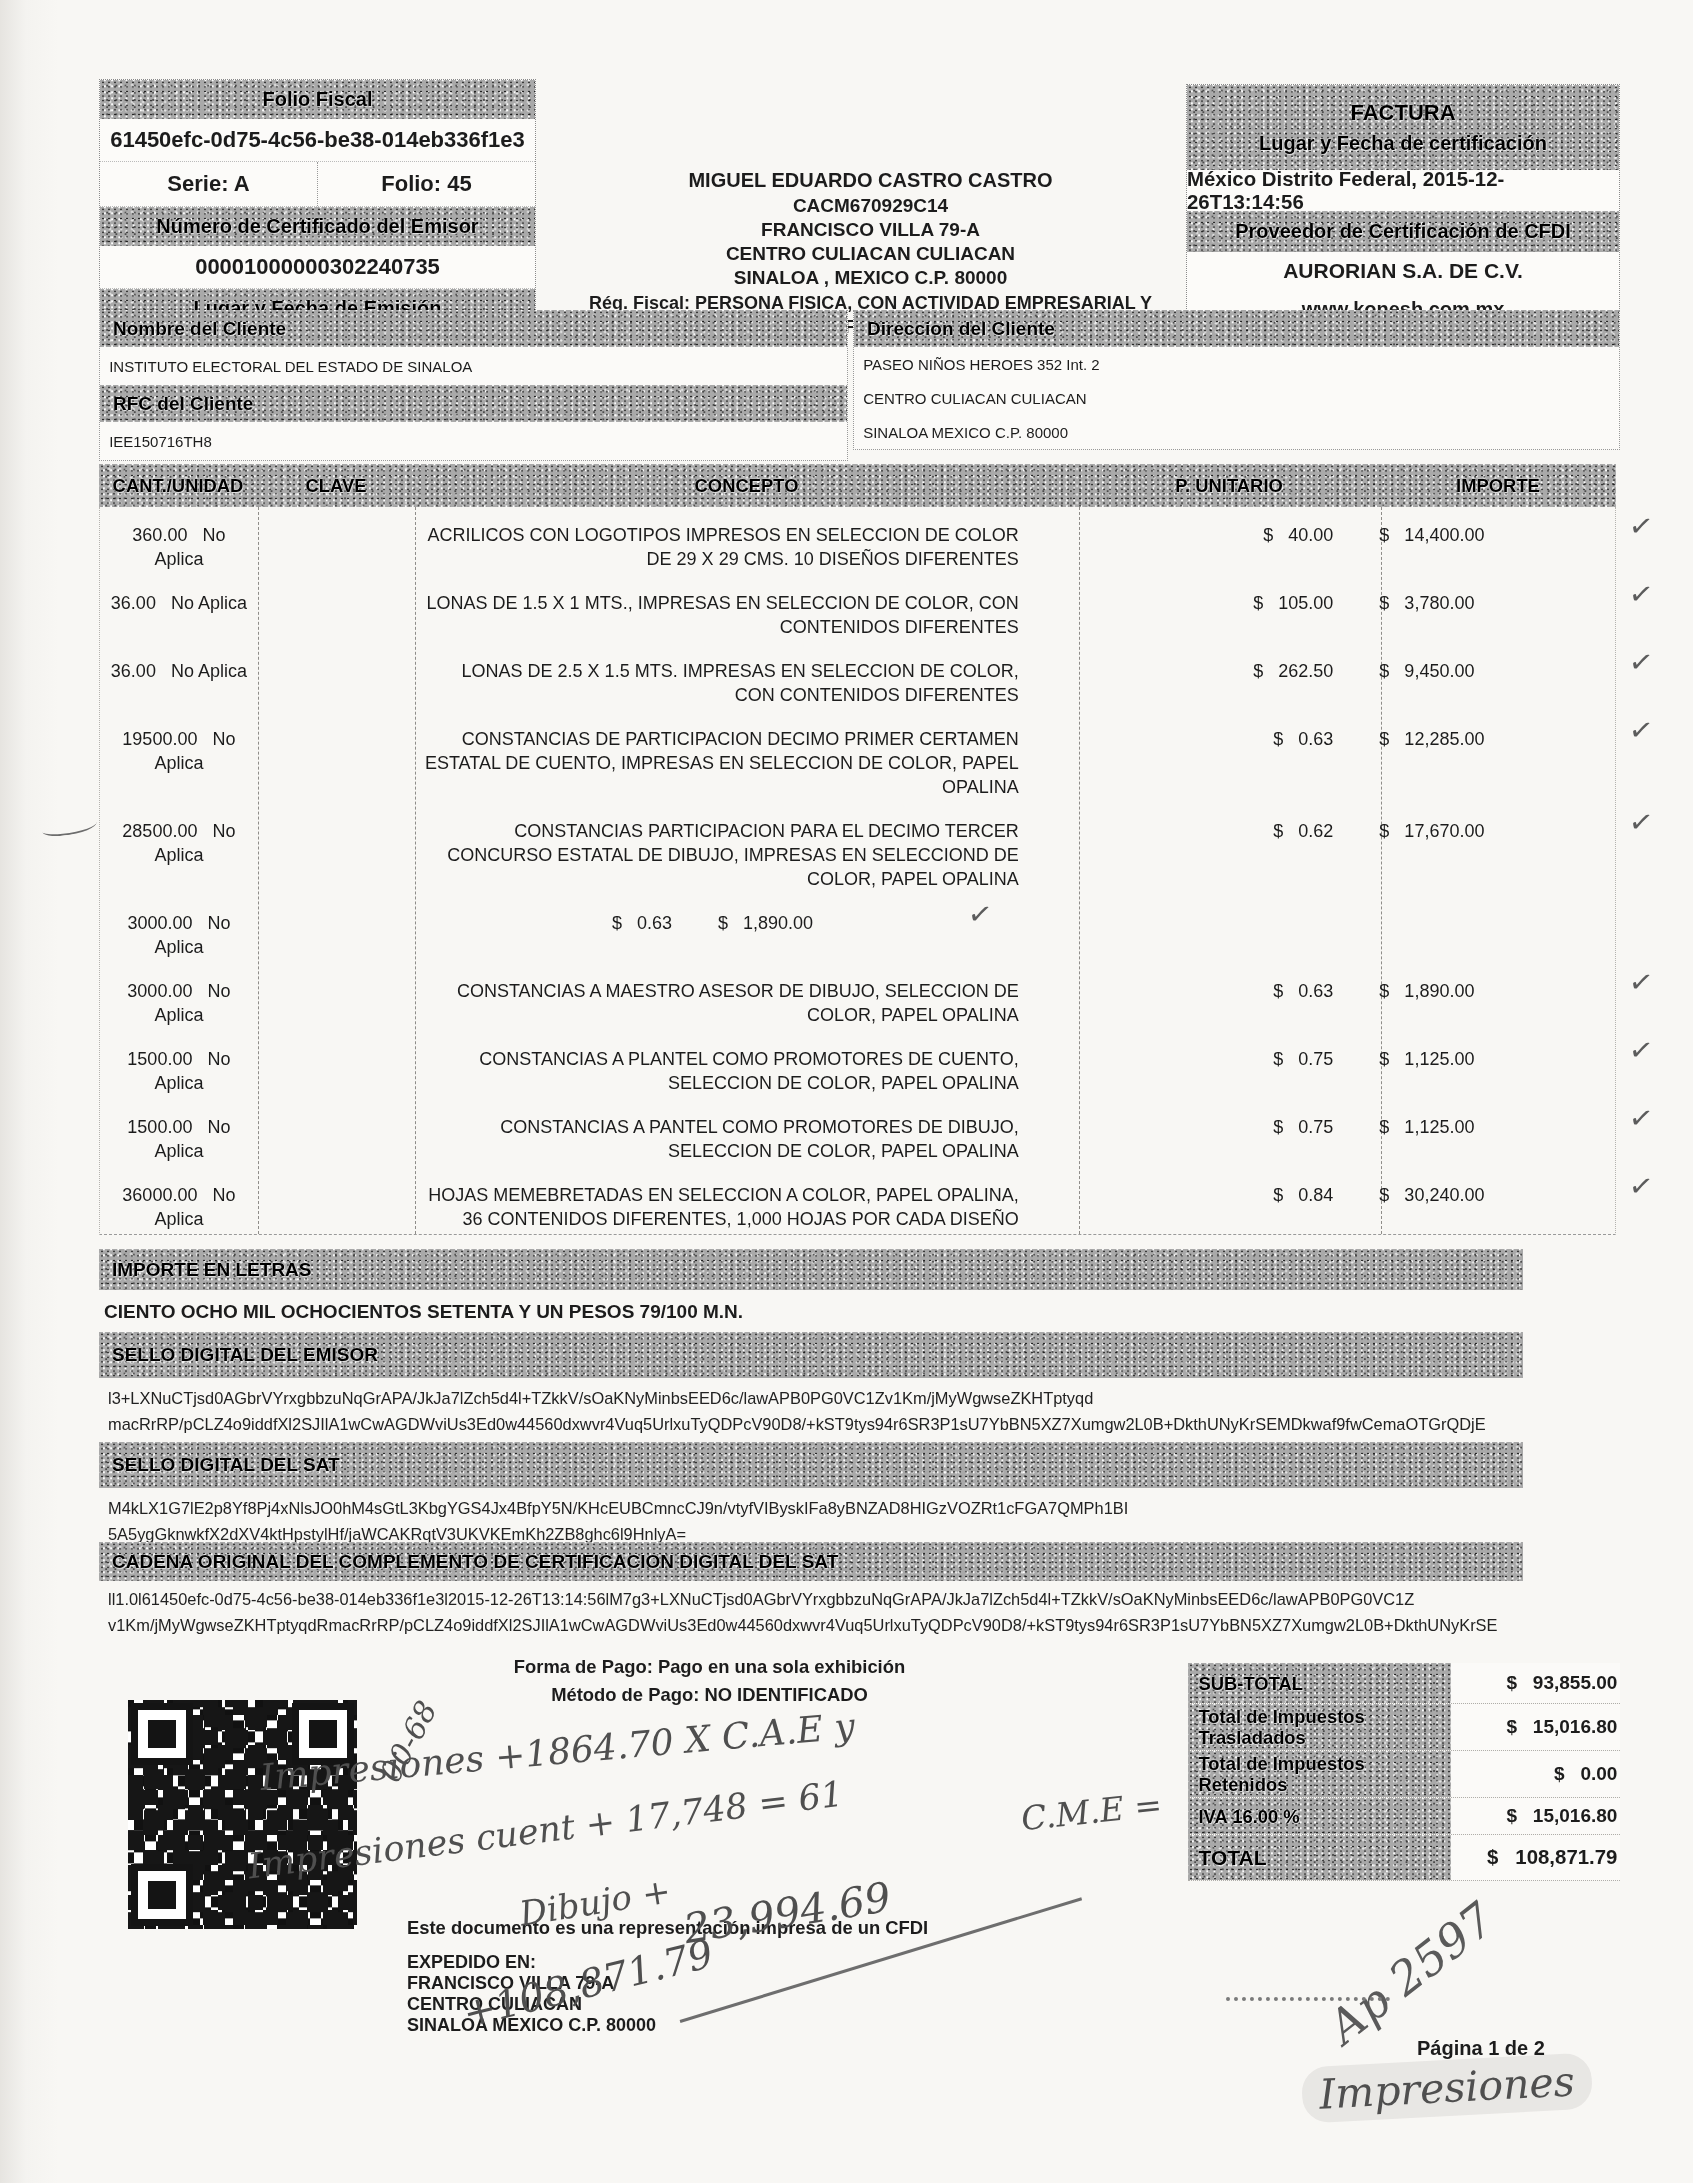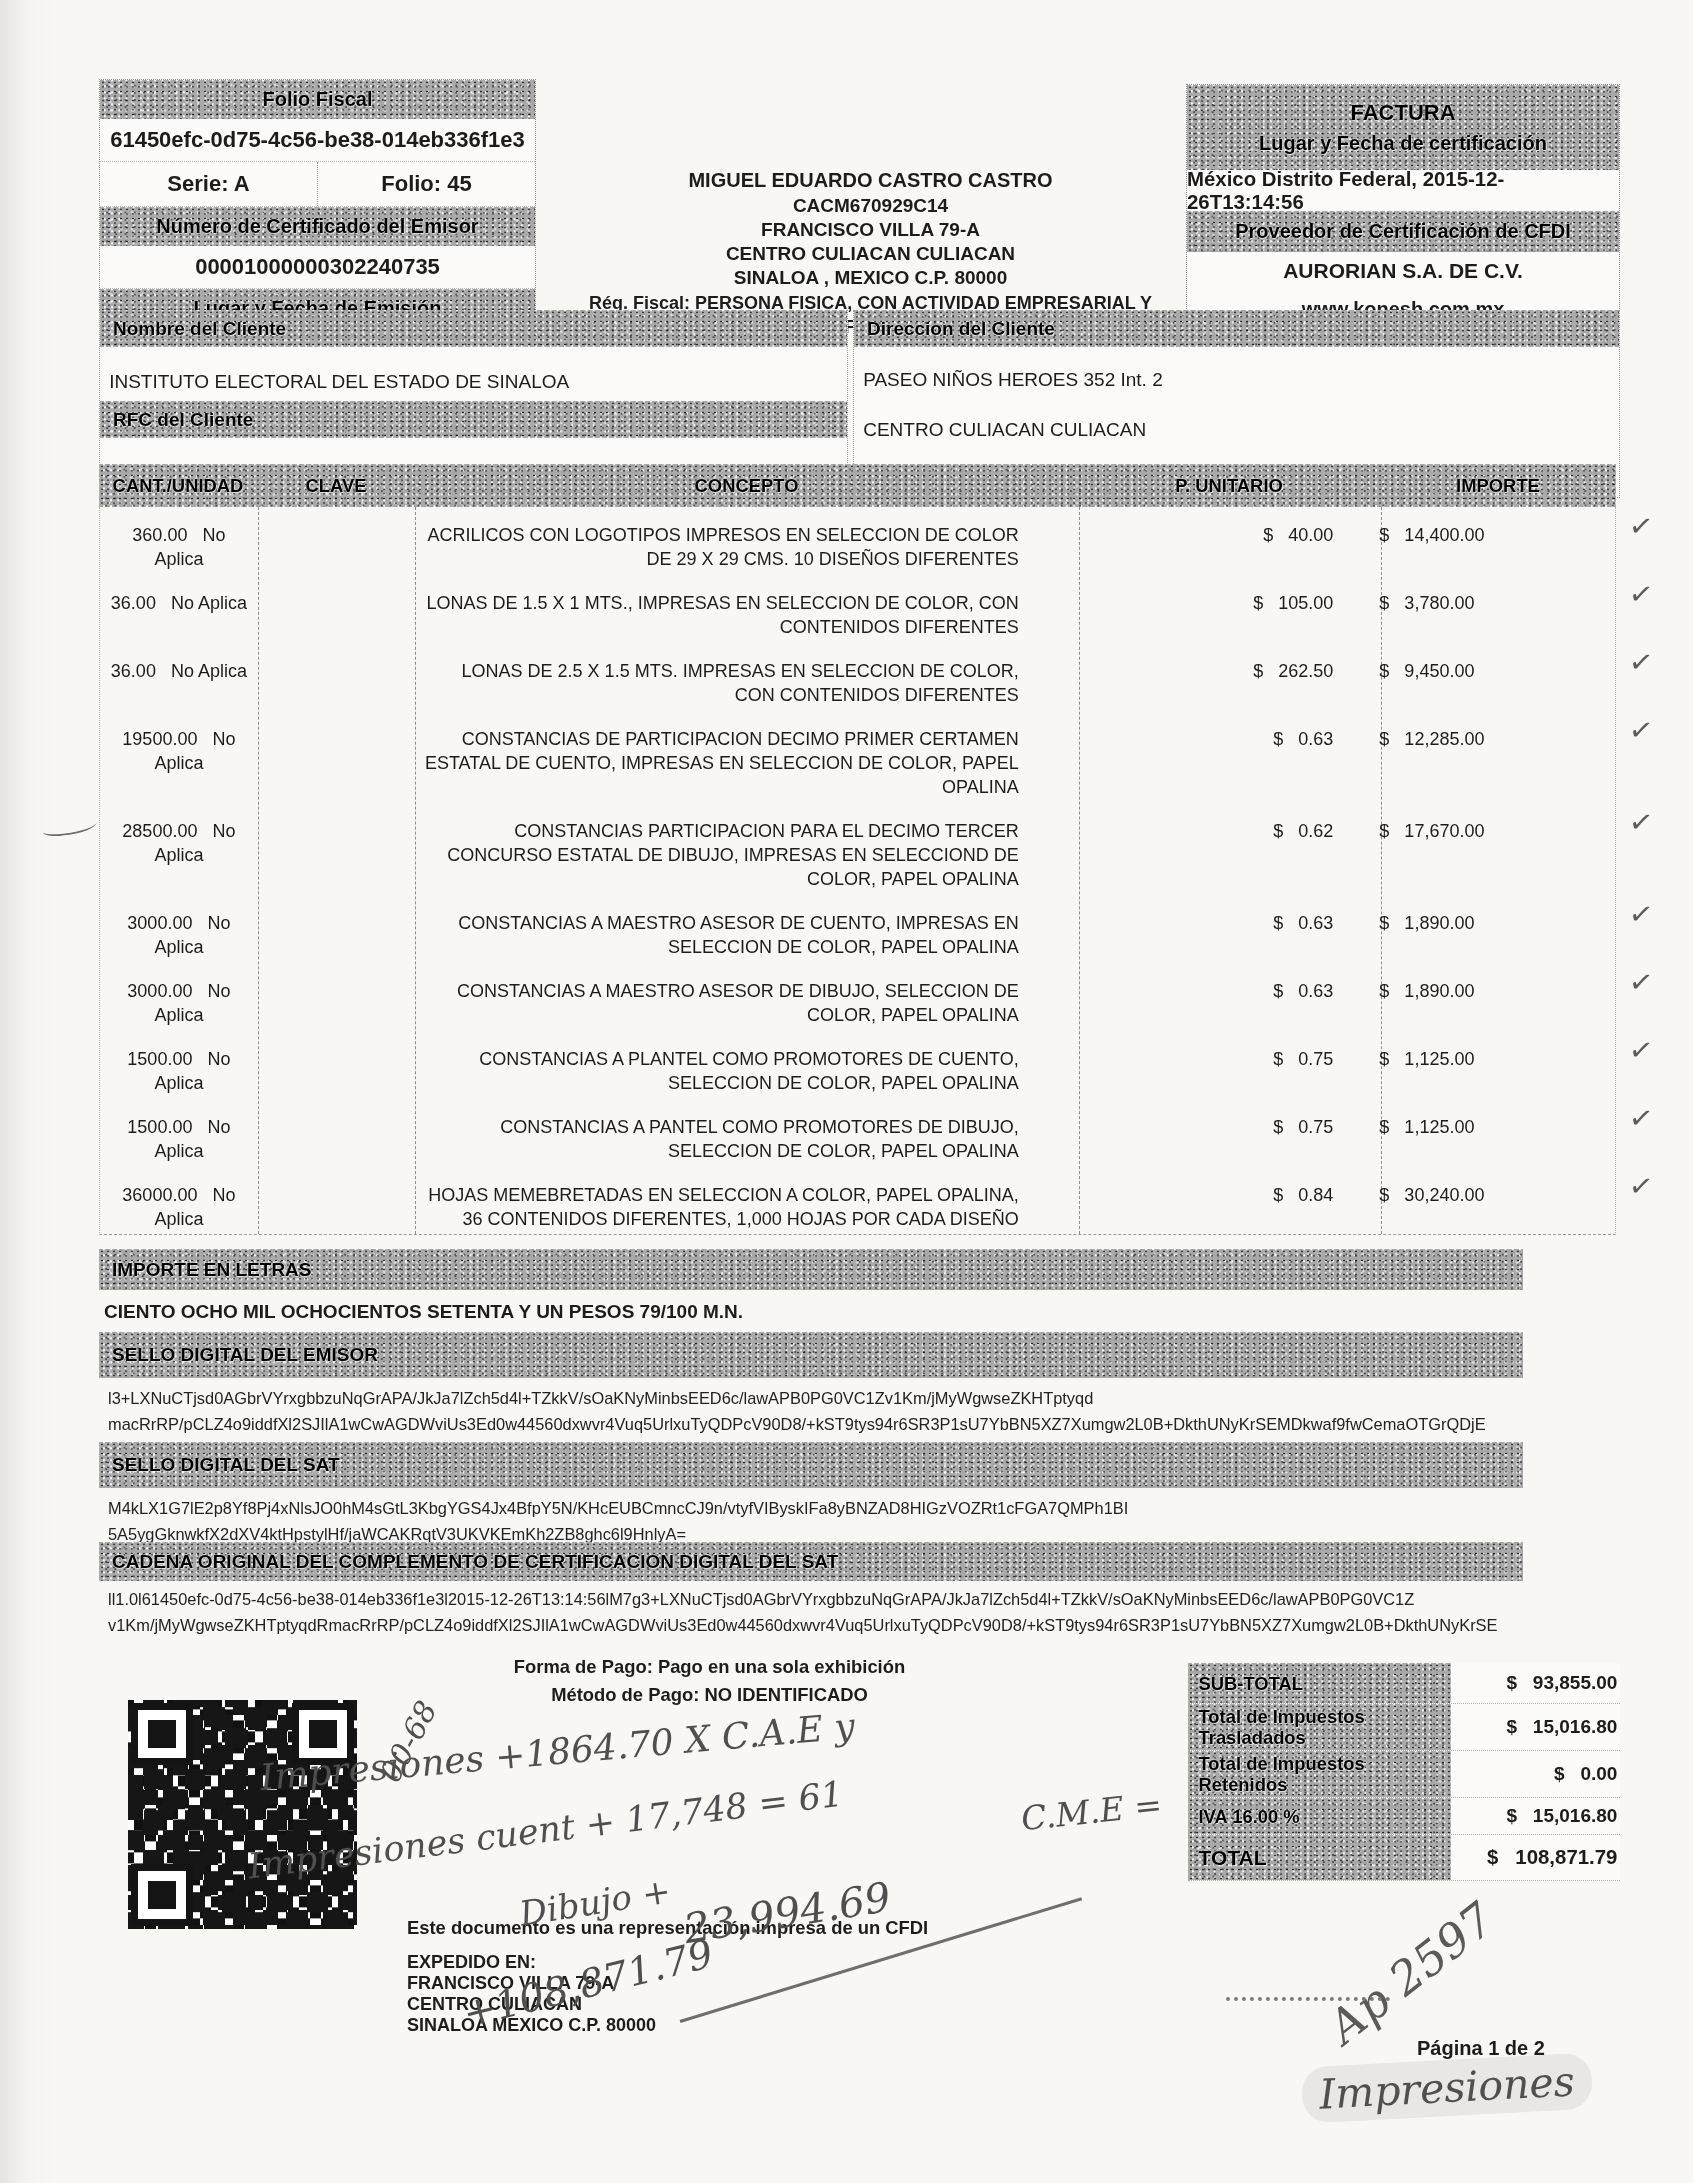--- a/index.html
+++ b/index.html
@@ -57,21 +57,21 @@
   #factura-box .val { height:41px; display:flex; align-items:center; justify-content:center;
                       font-size:20.4px; font-weight:700; }
   #factura-box .bar3 { height:41px; font-size:20px; }
   #factura-box .wline { height:38px; display:flex; align-items:center; justify-content:center; font-weight:700; }
 
   
   .client-box { border:1.3px dotted #999; border-top:none; background:#fbfaf8; }
   #client-left { left:99px; top:310px; width:749px; }
   #client-right { left:853px; top:310px; width:767px; }
   .client-box .bar { height:37px; font-size:19px; }
-  .client-box .cval { height:38px; display:flex; align-items:center; font-size:19px; padding-left:9.2px;margin-top:16px; }
+  .client-box .cval { height:38px; display:flex; align-items:center; font-size:15px; padding-left:9.2px; }
 
   
   #table-header { left:99px; top:464px; width:1517px; height:43px; display:flex; font-size:18.4px; }
   #table-header > div { display:flex; align-items:center; justify-content:center; }
   .w-qty{width:158px;} .w-clave{width:158px;} .w-con{width:663px;} .w-unit{width:302px;} .w-imp{width:236px;}
   #table-body { left:99px; top:507px; width:1517px; height:728px;
                 border-bottom:1.3px dashed #9a9a9a; border-left:1.3px dotted #b5b3af; border-right:1.3px dotted #b5b3af; }
   .col-sep { position:absolute; top:0; height:100%; border-left:1.3px dashed #8f8d89; }
   #sep1{left:158px;} #sep2{left:315px;} #sep3{left:979px;} #sep4{left:1281px;}
   .trow { display:flex; margin-bottom:20px; font-size:18px; line-height:24px; }
@@ -248,21 +248,20 @@
       <div class="c-qty"><span class="pen-swoosh"></span><div>28500.00   No</div><div>Aplica</div></div>
       <div class="c-clave"></div>
       <div class="c-con">CONSTANCIAS PARTICIPACION PARA EL DECIMO TERCER CONCURSO ESTATAL DE DIBUJO, IMPRESAS EN SELECCIOND DE COLOR, PAPEL OPALINA</div>
       <div class="c-unit">$   0.62</div>
       <div class="c-imp"><span>$   17,670.00</span><span class="check">✓</span></div>
     </div>
 
     <div class="trow">
       <div class="c-qty"><div>3000.00   No</div><div>Aplica</div></div>
       <div class="c-clave"></div>
-      <div class="c-con">CONSTANCIAS A MAESTRO ASESOR DE CUENTO, IMPRESAS EN SELECCION DE COLOR, PAPEL OPALINA</div>
       <div class="c-unit">$   0.63</div>
       <div class="c-imp"><span>$   1,890.00</span><span class="check">✓</span></div>
     </div>
 
     <div class="trow">
       <div class="c-qty"><div>3000.00   No</div><div>Aplica</div></div>
       <div class="c-clave"></div>
       <div class="c-con">CONSTANCIAS A MAESTRO ASESOR DE DIBUJO, SELECCION DE COLOR, PAPEL OPALINA</div>
       <div class="c-unit">$   0.63</div>
       <div class="c-imp"><span>$   1,890.00</span><span class="check">✓</span></div>

